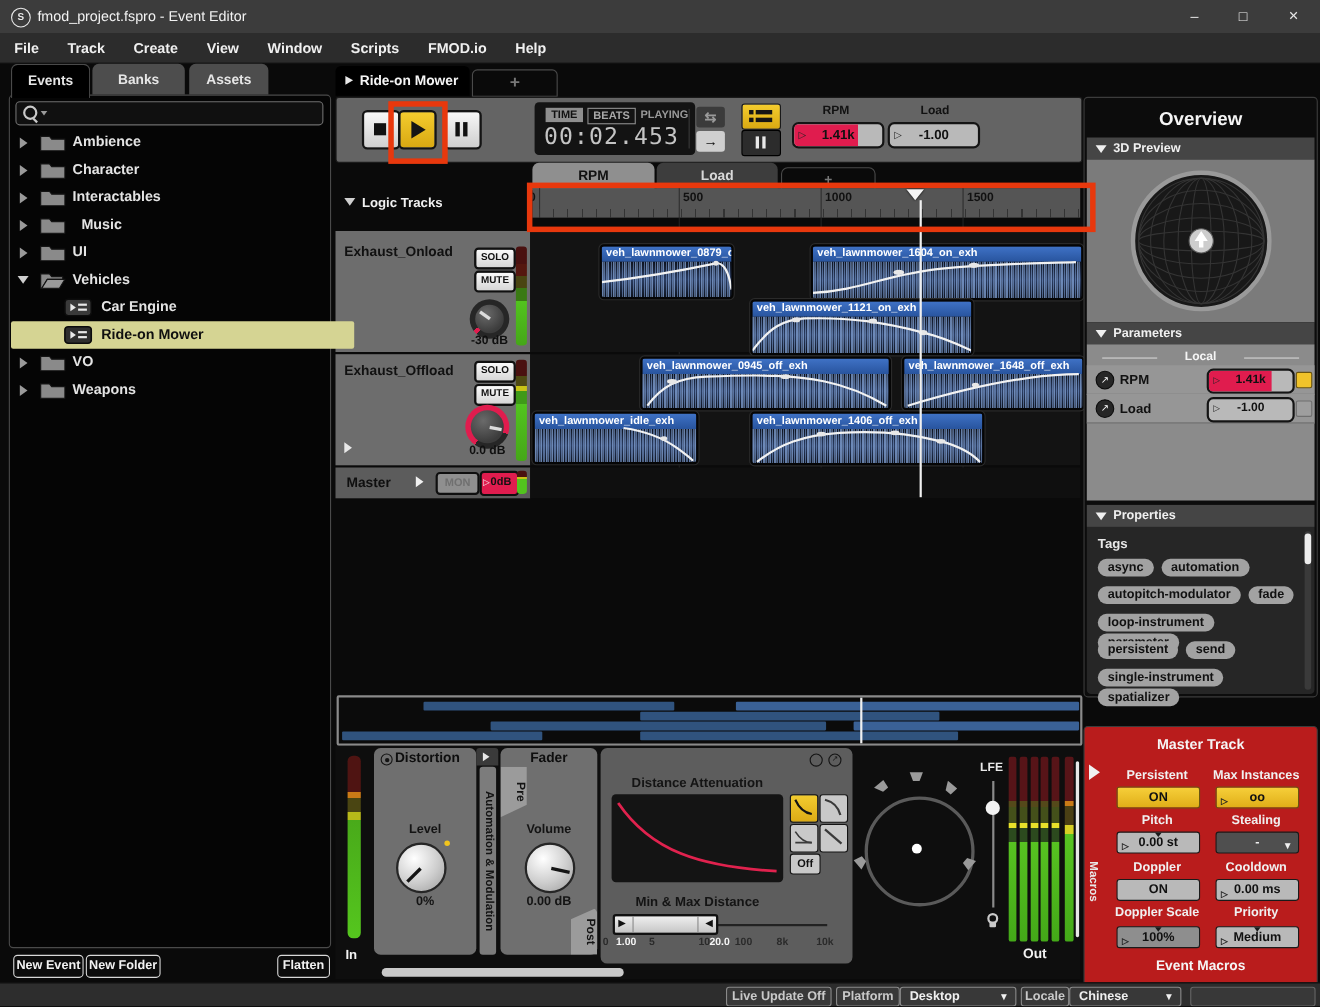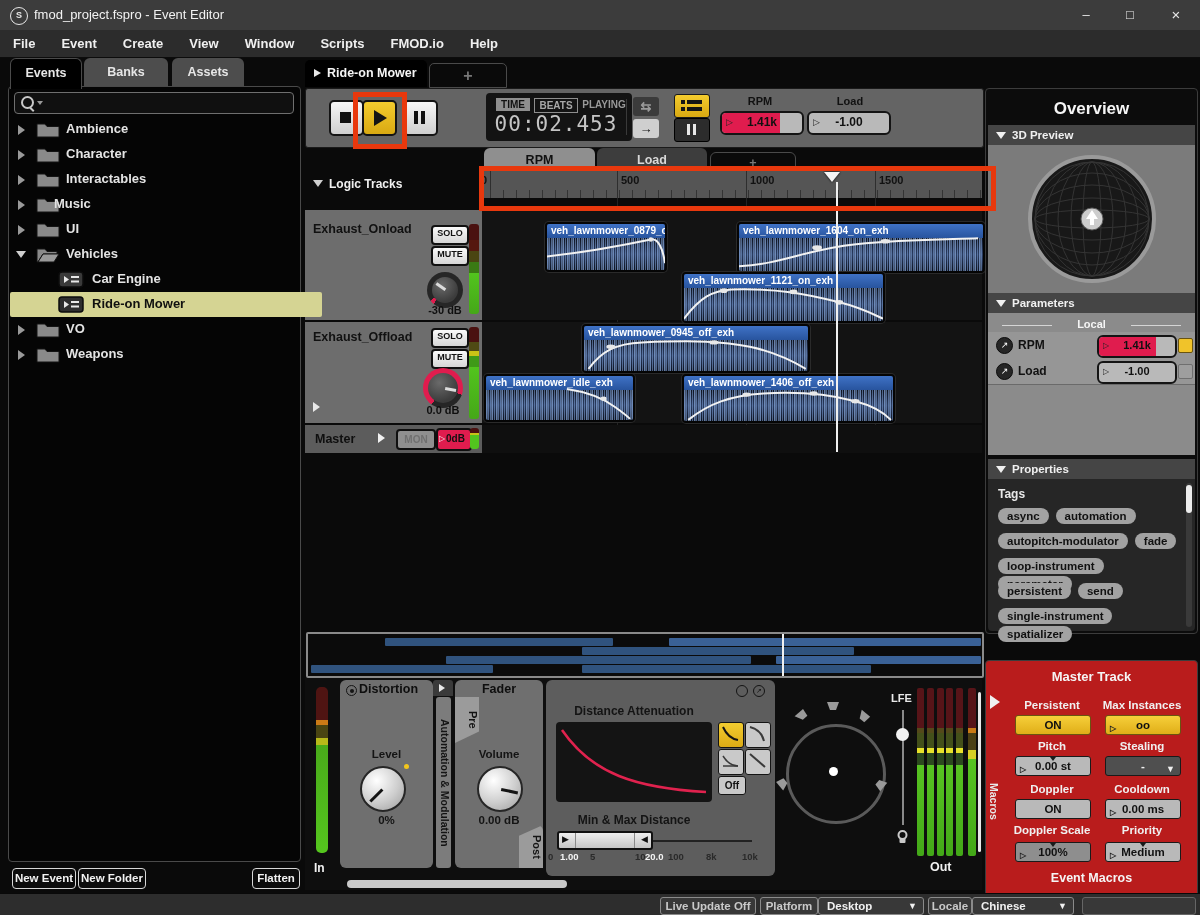--- a/index.html
+++ b/index.html
@@ -130,21 +130,21 @@
   <div class="abs titlebar">
     <span class="abs" style="left:10px;top:7px;width:16px;height:16px;border:1.5px solid #e8e8e8;border-radius:50%;text-align:center;line-height:15px;font-size:9px;font-weight:bold;color:#e8e8e8;">S</span>
     <span class="abs" style="left:34px;top:0;line-height:30px;">fmod_project.fspro - Event Editor</span>
     <span class="abs winbtn" style="left:1066px;">–</span>
     <span class="abs winbtn" style="left:1110px;">□</span>
     <span class="abs winbtn" style="left:1156px;font-size:15px;">×</span>
   </div>
 
   <div class="abs menubar">
     <span>File</span>
-    <span>Event</span>
+    <span>Track</span>
     <span>Create</span>
     <span>View</span>
     <span>Window</span>
     <span>Scripts</span>
     <span>FMOD.io</span>
     <span>Help</span>
   </div>
 
   <div class="abs ltab active" style="left:10px;top:58px;width:70px;">Events</div>
   <div class="abs ltab" style="left:84px;top:58px;width:84px;">Banks</div>
@@ -175,21 +175,21 @@
     <svg class="abs" style="left:26px;top:4px;" width="24" height="17" viewBox="0 0 24 17">
         <path d="M1,3 h8 l2,2.5 h12 v10.5 h-22 z" fill="#8a8a8a" stroke="#141414"></path>
       </svg>
     <span class="lbl" style="left:56px;">Interactables</span>
   </div>
   <div class="abs trow" style="top:192px;">
     <span class="abs tri-col" style="left:8px;top:8px;"></span>
     <svg class="abs" style="left:26px;top:4px;" width="24" height="17" viewBox="0 0 24 17">
         <path d="M1,3 h8 l2,2.5 h12 v10.5 h-22 z" fill="#8a8a8a" stroke="#141414"></path>
       </svg>
-    <span class="lbl" style="left:44px;">Music</span>
+    <span class="lbl" style="left:64px;">Music</span>
   </div>
   <div class="abs trow" style="top:217px;">
     <span class="abs tri-col" style="left:8px;top:8px;"></span>
     <svg class="abs" style="left:26px;top:4px;" width="24" height="17" viewBox="0 0 24 17">
         <path d="M1,3 h8 l2,2.5 h12 v10.5 h-22 z" fill="#8a8a8a" stroke="#141414"></path>
       </svg>
     <span class="lbl" style="left:56px;">UI</span>
   </div>
   <div class="abs trow" style="top:242px;">
     <span class="abs tri-exp" style="left:6px;top:9px;"></span>
@@ -380,20 +380,28 @@
         <circle cx="78" cy="14" r="2" fill="#e8e8e8"></circle>
       </svg>
   </div>
   <div class="clip" style="left:582px;top:324px;width:224px;height:45px;">
     <div class="title">veh_lawnmower_0945_off_exh</div>
     <div class="wave"></div>
     <svg class="curve" viewBox="0 0 100 30" preserveAspectRatio="none">
         <path d="M2,28 C8,12 14,5 26,4 C50,2 62,3 74,8 C86,13 94,22 99,28" fill="none" stroke="#f2f2f2" stroke-width="2" vector-effect="non-scaling-stroke"></path>
         <circle cx="12" cy="8" r="2" fill="#e8e8e8"></circle>
         <circle cx="58" cy="4" r="2" fill="#e8e8e8"></circle>
+      </svg>
+  </div>
+  <div class="clip" style="left:820px;top:324px;width:162px;height:45px;">
+    <div class="title">veh_lawnmower_1648_off_exh</div>
+    <div class="wave"></div>
+    <svg class="curve" viewBox="0 0 100 30" preserveAspectRatio="none">
+        <path d="M2,28 C20,20 45,10 70,5 C80,3 90,2 98,2" fill="none" stroke="#f2f2f2" stroke-width="2" vector-effect="non-scaling-stroke"></path>
+        <circle cx="40" cy="11" r="2" fill="#e8e8e8"></circle>
       </svg>
   </div>
   <div class="clip" style="left:484px;top:374px;width:147px;height:44px;">
     <div class="title">veh_lawnmower_idle_exh</div>
     <div class="wave"></div>
     <svg class="curve" viewBox="0 0 100 30" preserveAspectRatio="none">
         <path d="M55,1 C70,4 80,10 88,18 C93,23 96,26 98,29" fill="none" stroke="#f2f2f2" stroke-width="2" vector-effect="non-scaling-stroke"></path>
         <circle cx="80" cy="10" r="2" fill="#e8e8e8"></circle>
       </svg>
   </div>

